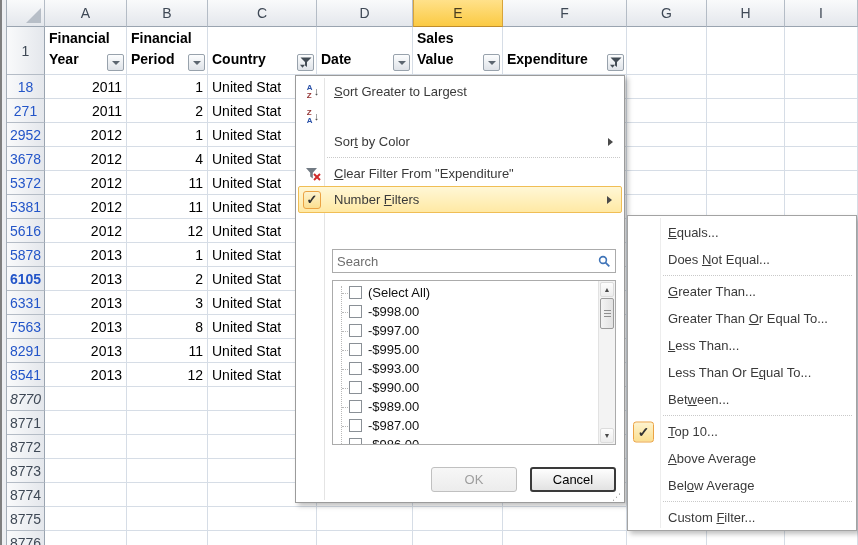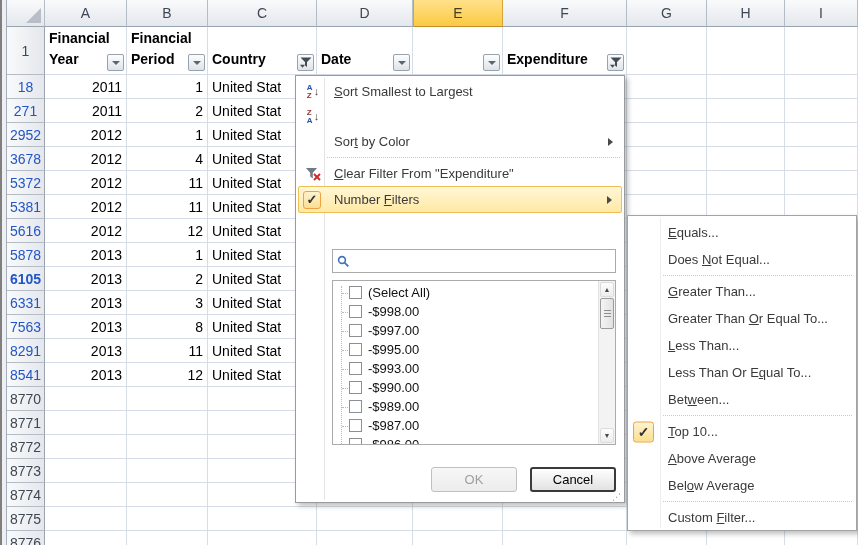--- a/index.html
+++ b/index.html
@@ -105,21 +105,21 @@
       <div class="rowhdr filtered" style="left: 7px; top: 147px; width: 38px; height: 24px;">3678</div>
       <div class="rowhdr filtered" style="left: 7px; top: 171px; width: 38px; height: 24px;">5372</div>
       <div class="rowhdr filtered" style="left: 7px; top: 195px; width: 38px; height: 24px;">5381</div>
       <div class="rowhdr filtered" style="left: 7px; top: 219px; width: 38px; height: 24px;">5616</div>
       <div class="rowhdr filtered" style="left: 7px; top: 243px; width: 38px; height: 24px;">5878</div>
       <div class="rowhdr filtered" style="left: 7px; top: 267px; width: 38px; height: 24px; font-weight: bold;">6105</div>
       <div class="rowhdr filtered" style="left: 7px; top: 291px; width: 38px; height: 24px;">6331</div>
       <div class="rowhdr filtered" style="left: 7px; top: 315px; width: 38px; height: 24px;">7563</div>
       <div class="rowhdr filtered" style="left: 7px; top: 339px; width: 38px; height: 24px;">8291</div>
       <div class="rowhdr filtered" style="left: 7px; top: 363px; width: 38px; height: 24px;">8541</div>
-      <div class="rowhdr plain" style="left: 7px; top: 387px; width: 38px; height: 24px;">8770</div>
+      <div class="rowhdr plain" style="left: 7px; top: 387px; width: 38px; height: 24px; font-style: italic;">8770</div>
       <div class="rowhdr plain" style="left: 7px; top: 411px; width: 38px; height: 24px;">8771</div>
       <div class="rowhdr plain" style="left: 7px; top: 435px; width: 38px; height: 24px;">8772</div>
       <div class="rowhdr plain" style="left: 7px; top: 459px; width: 38px; height: 24px;">8773</div>
       <div class="rowhdr plain" style="left: 7px; top: 483px; width: 38px; height: 24px;">8774</div>
       <div class="rowhdr plain" style="left: 7px; top: 507px; width: 38px; height: 24px;">8775</div>
       <div class="rowhdr plain" style="left: 7px; top: 531px; width: 38px; height: 24px;">8776</div>
     </div>
   <div id="cells">
       <div class="cell hdr1" style="left: 45px; top: 27px; width: 82px; height: 48px;">
         <span>Financial Year</span>
@@ -142,20 +142,21 @@
           </svg>
         </span>
       </div>
       <div class="cell hdr1" style="left: 317px; top: 27px; width: 96px; height: 48px; align-items: flex-end;">
         <span>Date</span>
         <span class="fbtn">
           <span class="arr"></span>
         </span>
       </div>
       <div class="cell hdr1" style="left: 413px; top: 27px; width: 90px; height: 48px;">
+        <span>Sales Value</span>
         <span class="fbtn">
           <span class="arr"></span>
         </span>
       </div>
       <div class="cell hdr1" style="left: 503px; top: 27px; width: 124px; height: 48px;">
         <span>Expenditure</span>
         <span class="fbtn">
           <svg width="12" height="11" viewBox="0 0 12 11">
             <polygon points="0.5,0.5 11.5,0.5 7,5 7,10 5,8.5 5,5" fill="#434c55"></polygon>
             <polygon points="0,7.8 5,7.8 2.5,10.8" fill="#434c55"></polygon>
@@ -353,21 +354,21 @@
         <div class="m-item">
           <span class="icon-slot">
             <span class="sort-ic">
               <span class="letters">
                 <span class="la">A</span>
                 <span class="lz">Z</span>
               </span>
               <span class="dn">↓</span>
             </span>
           </span>
-          <span><span></span><span class="key">S</span><span>ort Smallest to Largest</span></span>
+          <span><span></span><span class="key">S</span><span>ort Greater to Largest</span></span>
         </div>
         <div class="m-item">
           <span class="icon-slot">
             <span class="sort-ic">
               <span class="letters">
                 <span class="lz">Z</span>
                 <span class="la">A</span>
               </span>
               <span class="dn">↓</span>
             </span>
@@ -390,20 +391,21 @@
           <span><span></span><span class="key">C</span><span>lear Filter From "Expenditure"</span></span>
         </div>
         <div class="m-item hl">
           <span class="icon-slot"></span>
           <span class="check-box">✓</span>
           <span><span>Number </span><span class="key">F</span><span>ilters</span></span>
           <span class="m-arrow"></span>
         </div>
       </div>
     <div id="search-box">
+      <input id="search-input" placeholder="Search" style="">
       <span class="mag">
         <svg width="13" height="13" viewBox="0 0 13 13">
           <circle cx="5" cy="5" r="3.4" fill="none" stroke="#3f74b8" stroke-width="1.6"></circle>
           <line x1="7.6" y1="7.6" x2="11.3" y2="11.3" stroke="#3f74b8" stroke-width="1.8"></line>
         </svg>
       </span>
     </div>
     <div id="value-list">
       <div id="list-items">
           <div class="v-item">

